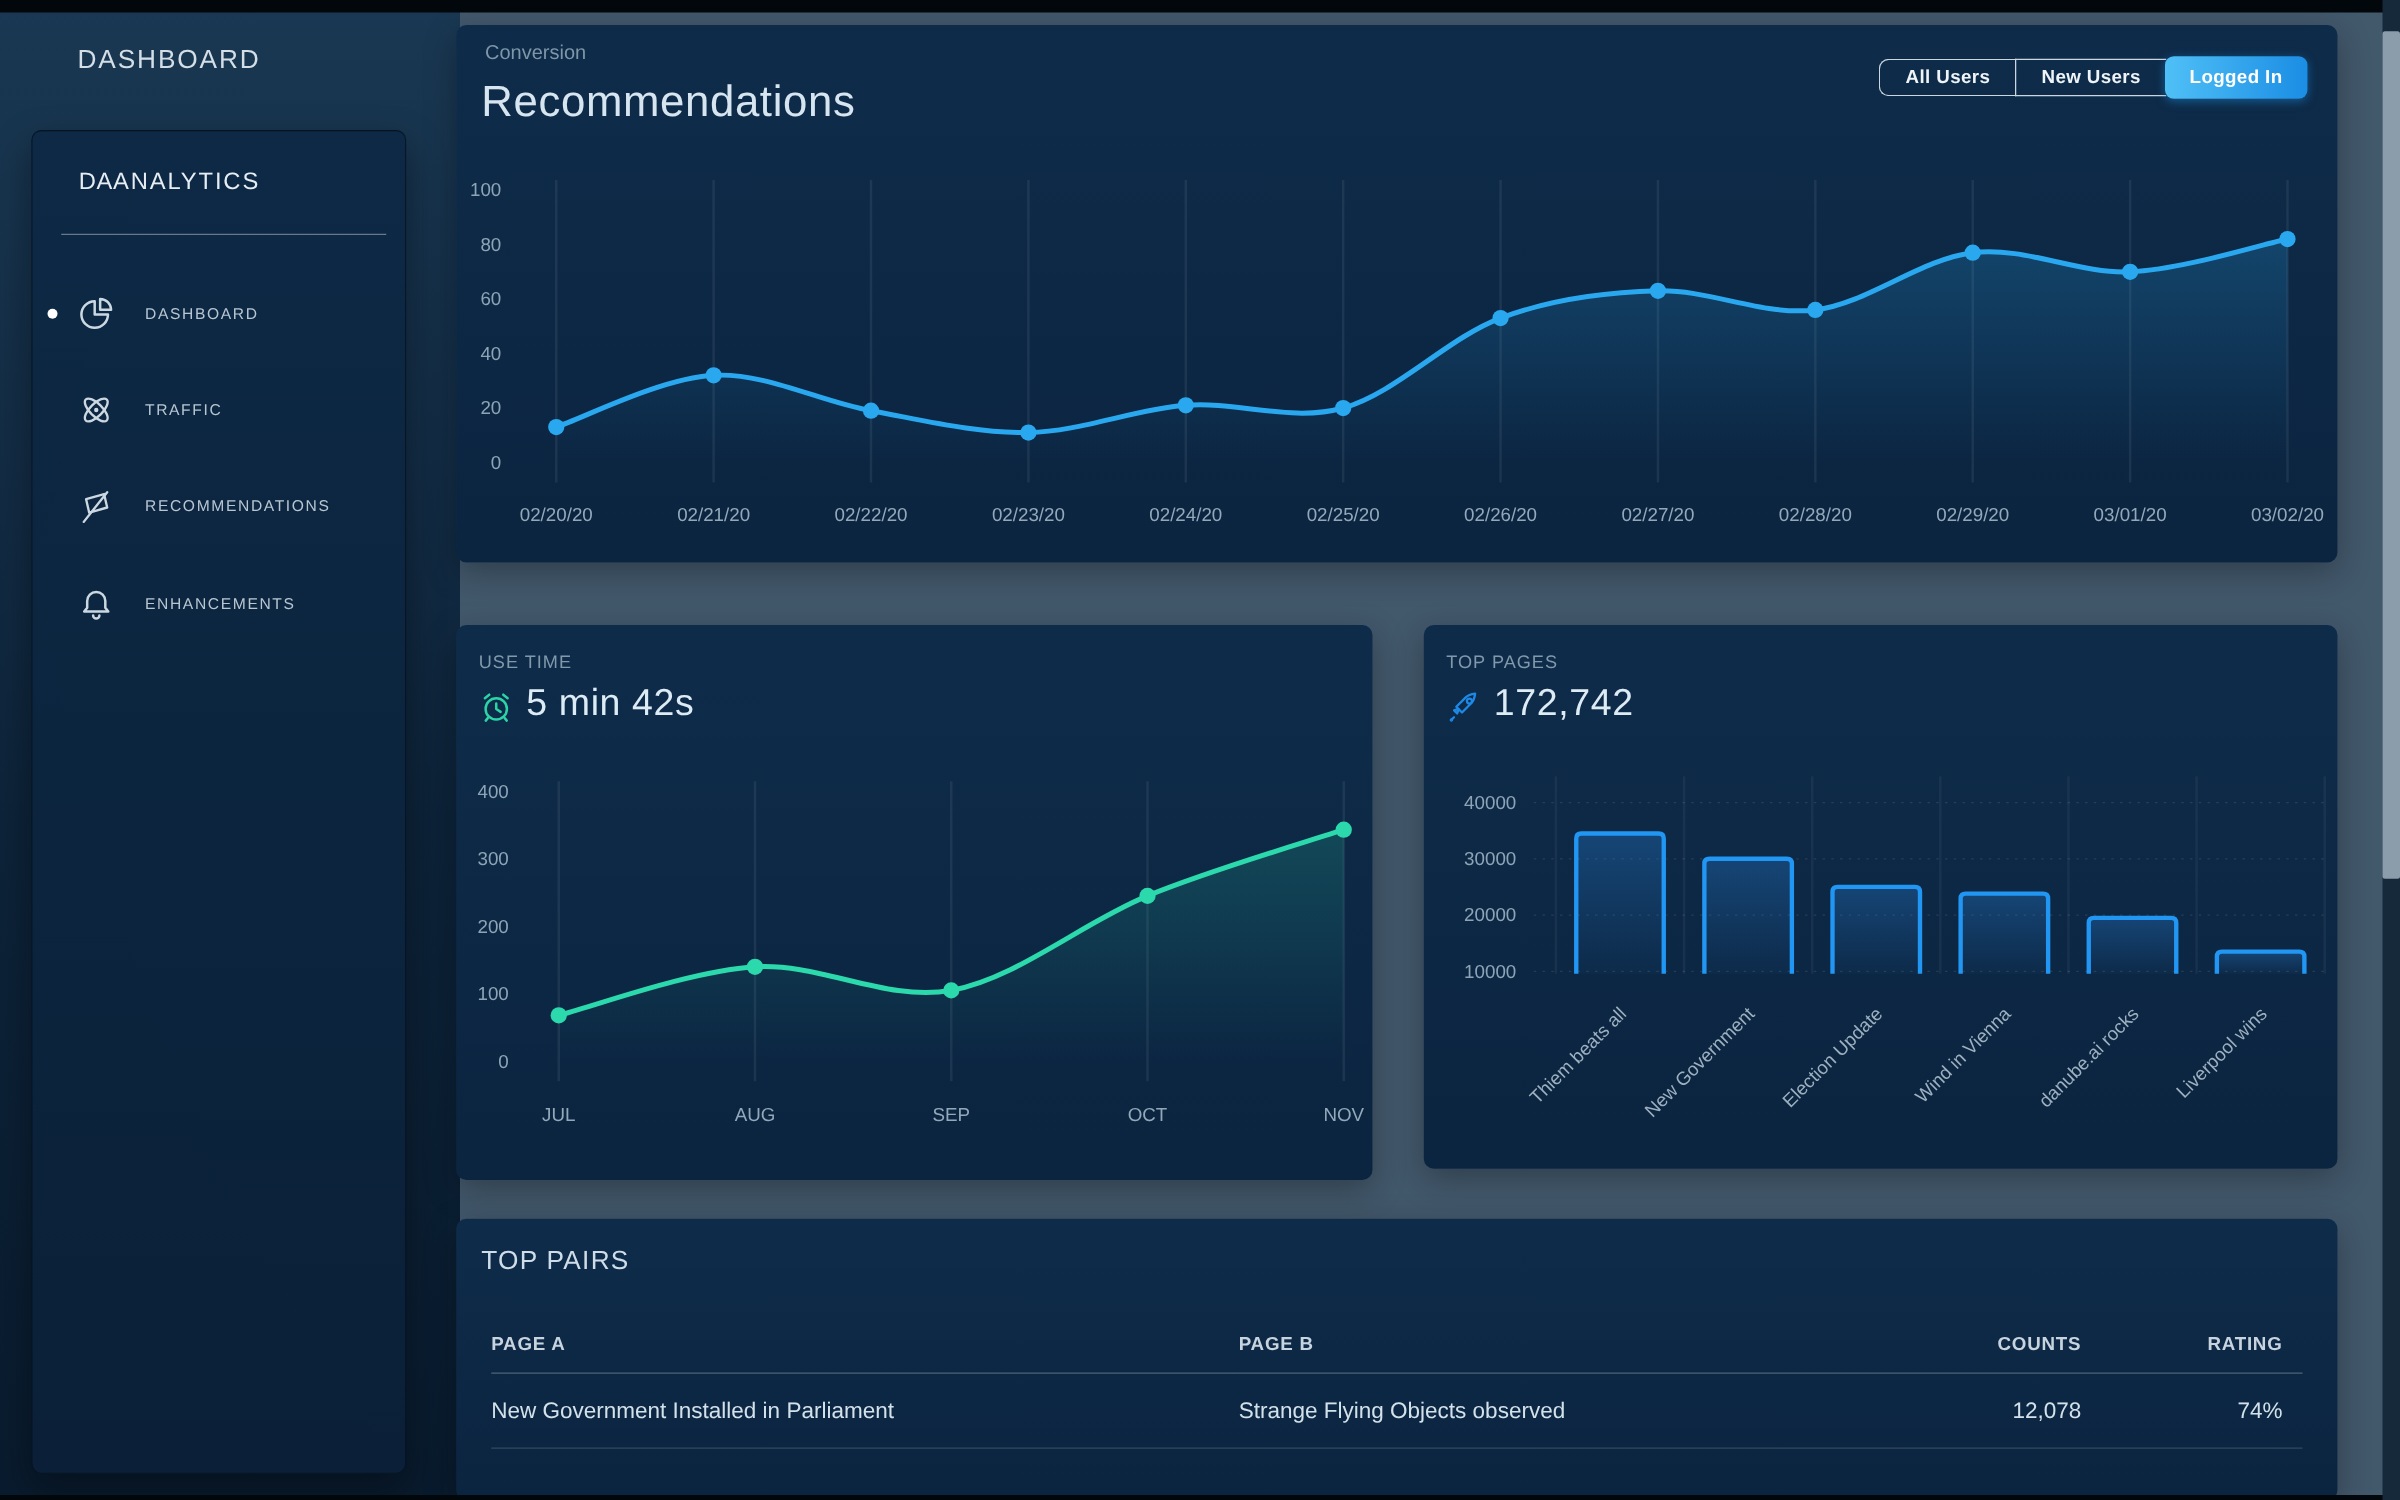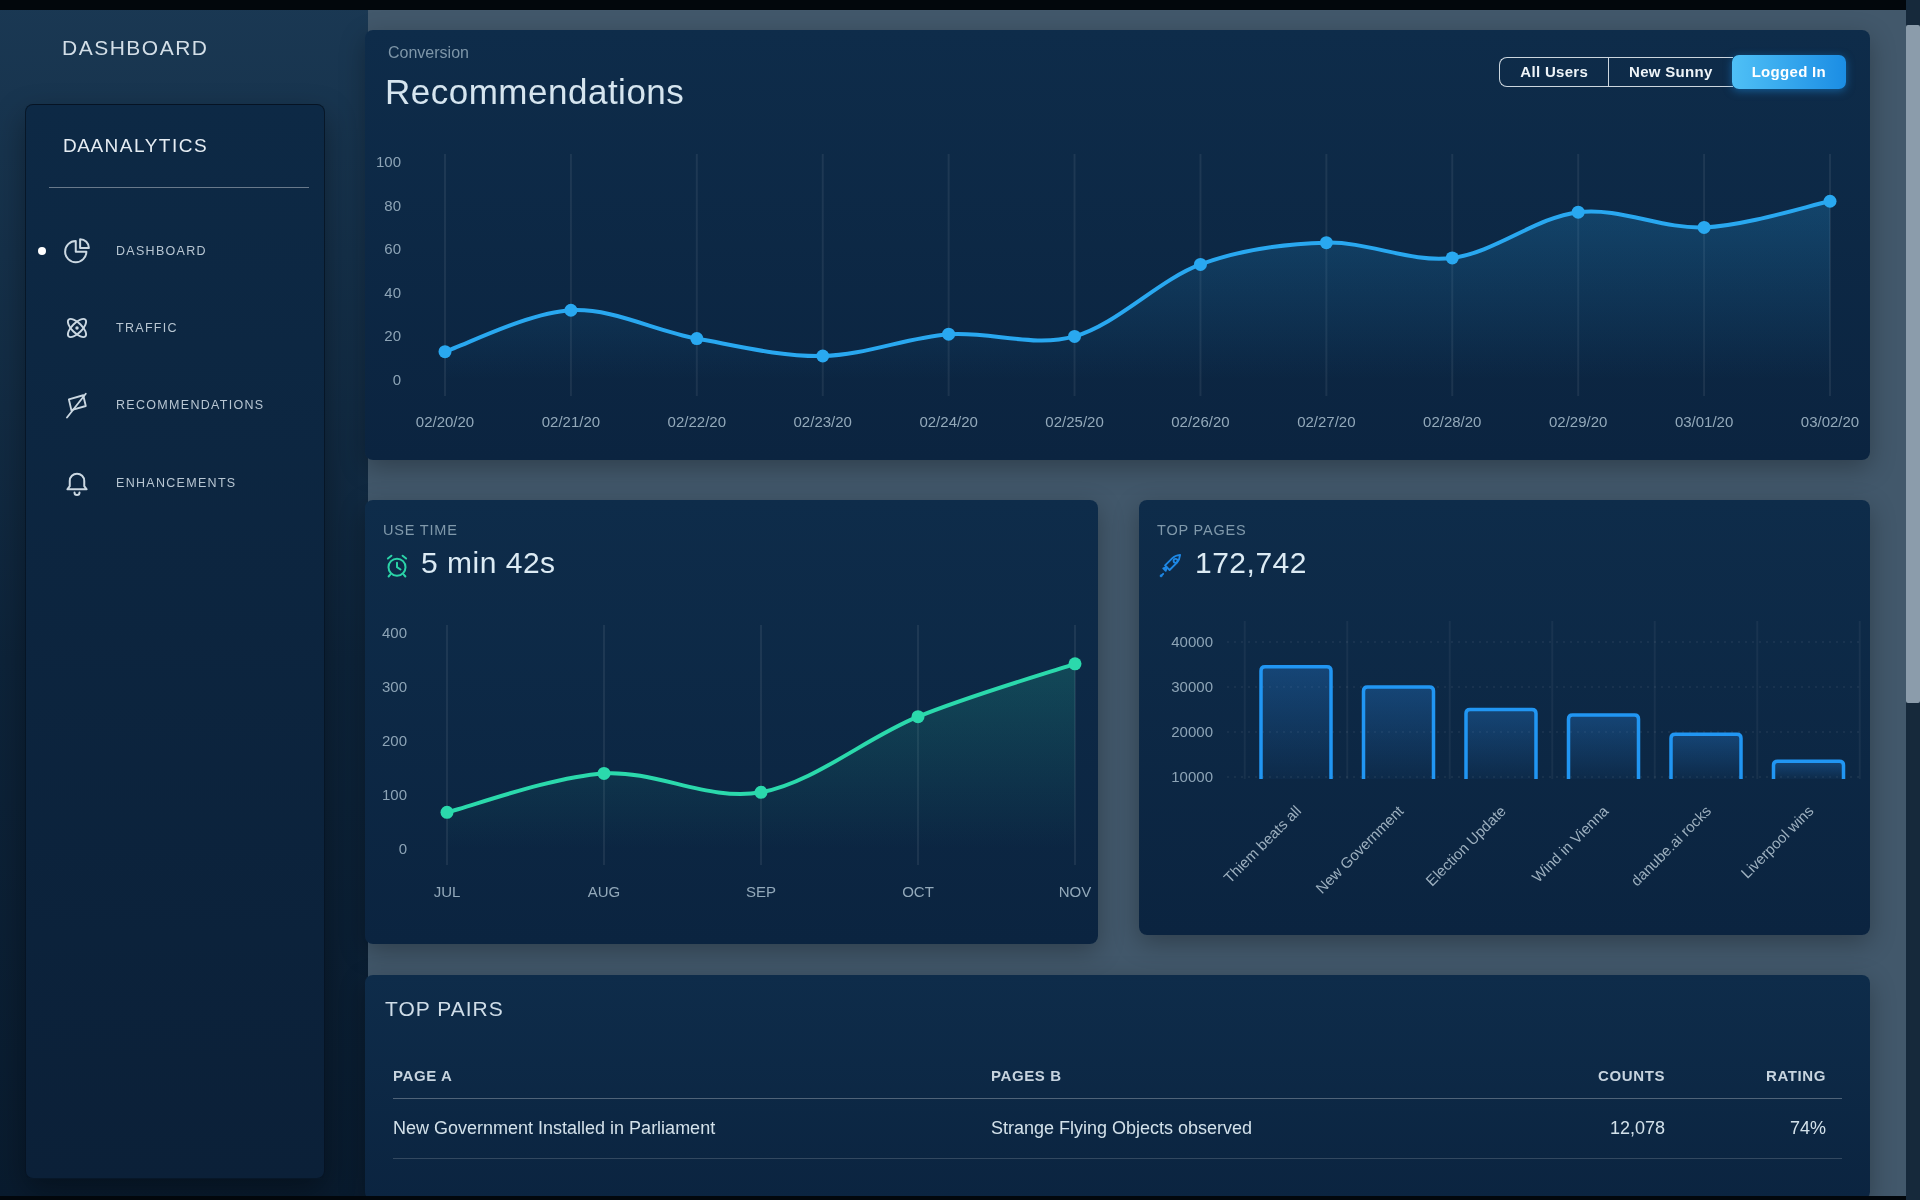--- a/index.html
+++ b/index.html
@@ -43,21 +43,21 @@
     position:absolute; left:90px; top:10px; font-size:12.5px; letter-spacing:1.3px;
     color:#b8c6d2; font-weight:400;
   }
 
   
   .card {
     position:absolute; border-radius:8px;
     background:linear-gradient(180deg,#0e2c4a 0%, #0b2440 100%);
     box-shadow:0 8px 26px rgba(0,0,0,0.28);
   }
-  #card-conversion { left:365px; top:30px;  width:1505px; height:430px; }
+  #card-conversion { left:365px; top:20px;  width:1505px; height:430px; }
   #card-usetime    { left:365px; top:500px; width:733px;  height:444px; }
   #card-toppages   { left:1139px; top:500px; width:731px; height:435px; }
   #card-toppairs   { left:365px; top:975px; width:1505px; height:225px; }
 
   .card-sublabel { position:absolute; left:23px; top:14px; font-size:16px; color:#7e96a8; font-weight:400; }
   .card-title    { position:absolute; left:20px; top:42px; font-size:35px; font-weight:300; color:#d6e5ef; letter-spacing:0.5px; }
 
   .stat-label { position:absolute; left:18px; top:22px; font-size:14.5px; letter-spacing:0.8px; color:#8099ab; }
   .stat-row   { position:absolute; left:18px; top:46px; display:flex; align-items:flex-end; }
   .stat-icon  { width:28px; height:28px; margin-right:10px; }
@@ -154,21 +154,21 @@
         </div>
       </div>
   </div>
 </div>
 
 <div class="card" id="card-conversion">
   <div class="card-sublabel">Conversion</div>
   <div class="card-title">Recommendations</div>
   <div class="filter-group" id="filters">
       <button class="filter-btn">All Users</button>
-      <button class="filter-btn">New Sunny</button>
+      <button class="filter-btn">New Users</button>
       <button class="filter-btn active">Logged In</button>
     </div>
   <svg class="chart" id="svg-conversion" width="1505" height="430" viewBox="0 0 1505 430">
     <defs>
       <linearGradient id="gradBlue" x1="0" y1="0" x2="0" y2="1">
         <stop offset="0%" stop-color="rgba(41,168,240,0.22)"></stop>
         <stop offset="100%" stop-color="rgba(41,168,240,0)"></stop>
       </linearGradient>
     </defs>
   <line x1="80" y1="124" x2="80" y2="366" stroke="rgba(255,255,255,0.07)" stroke-width="2"></line>
@@ -322,21 +322,21 @@
     <table class="pairs">
       <colgroup>
           <col class="cA">
           <col class="cB">
           <col class="cC">
           <col class="cD">
         </colgroup>
       <thead>
           <tr id="pairs-head">
             <th>PAGE A</th>
-            <th>PAGES B</th>
+            <th>PAGE B</th>
             <th class="num">COUNTS</th>
             <th class="num">RATING</th>
           </tr>
         </thead>
       <tbody id="pairs-body">
           <tr>
             <td>New Government Installed in Parliament</td>
             <td>Strange Flying Objects observed</td>
             <td class="num">12,078</td>
             <td class="num">74%</td>

